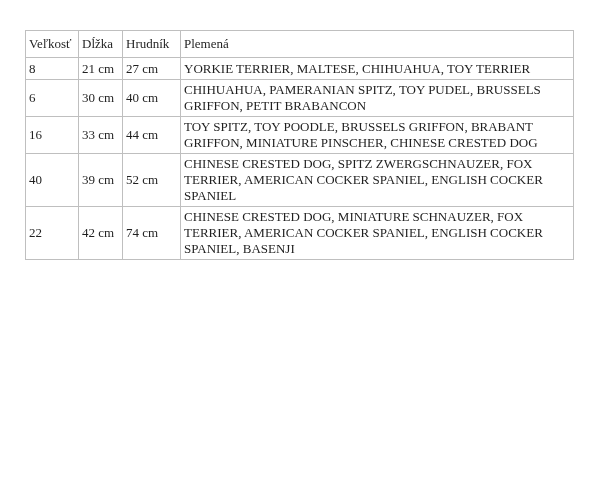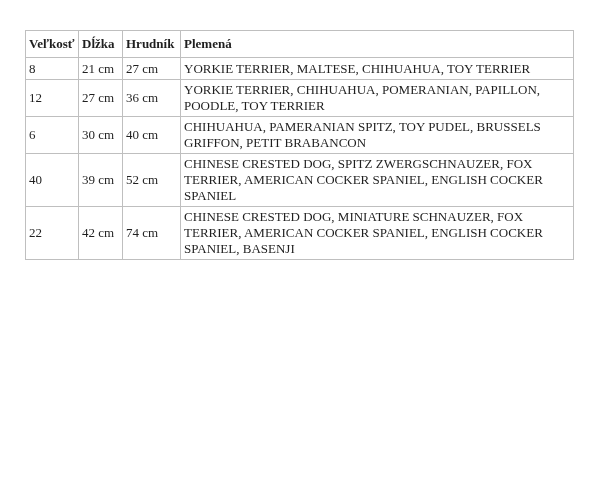--- a/index.html
+++ b/index.html
@@ -32,21 +32,21 @@
   }
   table.size-table th,
   table.size-table td{
     border:1px solid var(--border);
     padding:2px 3px;
     vertical-align:middle;
     text-align:left;
     overflow:hidden;
   }
   table.size-table th{
-    font-weight:bold;
+    font-weight:normal;
     height:22px;
   }
   th.col-breeds{ text-align:center; }
   col.c-size{width:53px;}
   col.c-length{width:44px;}
   col.c-chest{width:58px;}
   col.c-breeds{width:393px;}
   tbody td{height:17px;}
 </style>
 </head>
@@ -71,35 +71,35 @@
     <tbody id="table-body">
   <tr>
     <td class="col-size">8</td>
     <td class="col-length">21 cm</td>
     <td class="col-chest">27 cm</td>
     <td class="col-breeds">YORKIE TERRIER, MALTESE, CHIHUAHUA, TOY TERRIER</td>
   </tr>
 
 
 
-  <tr>
-    <td class="col-size">12</td>
-    <td class="col-length">27 cm</td>
-    <td class="col-chest">36 cm</td>
-    <td class="col-breeds">YORKIE TERRIER, CHIHUAHUA, POMERANIAN, PAPILLON, POODLE, TOY TERRIER</td>
-  </tr>
 
 
   <tr>
     <td class="col-size">6</td>
     <td class="col-length">30 cm</td>
     <td class="col-chest">40 cm</td>
     <td class="col-breeds">CHIHUAHUA, PAMERANIAN SPITZ, TOY PUDEL, BRUSSELS GRIFFON, PETIT BRABANCON</td>
   </tr>
 
+  <tr>
+    <td class="col-size">16</td>
+    <td class="col-length">33 cm</td>
+    <td class="col-chest">44 cm</td>
+    <td class="col-breeds">TOY SPITZ, TOY POODLE, BRUSSELS GRIFFON, BRABANT GRIFFON, MINIATURE PINSCHER, CHINESE CRESTED DOG</td>
+  </tr>
 
 
   <tr>
     <td class="col-size">40</td>
     <td class="col-length">39 cm</td>
     <td class="col-chest">52 cm</td>
     <td class="col-breeds">CHINESE CRESTED DOG, SPITZ ZWERGSCHNAUZER, FOX TERRIER, AMERICAN COCKER SPANIEL, ENGLISH COCKER SPANIEL</td>
   </tr>
 
   <tr>

